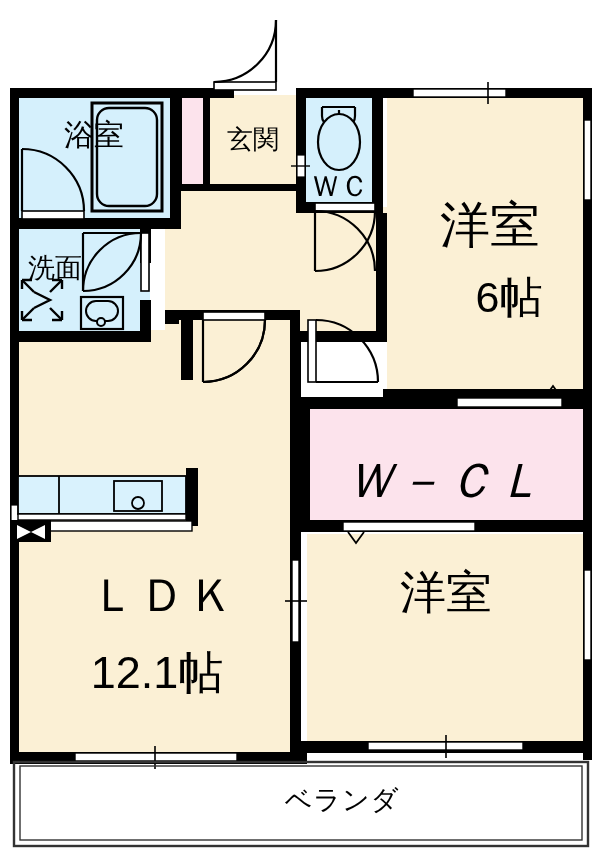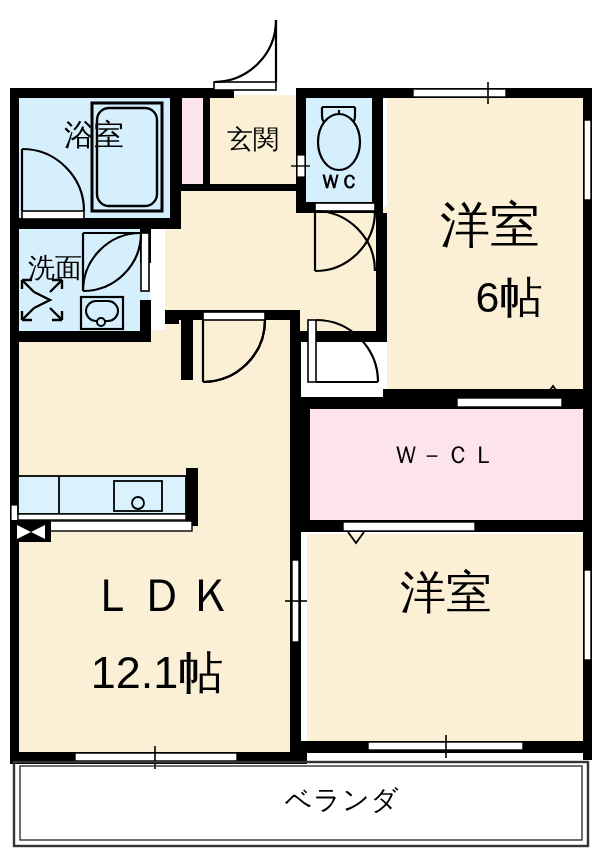--- a/index.html
+++ b/index.html
@@ -284,26 +284,26 @@
   <div class="lbl" style="left:0; top:117px; width:188px; font-size:30px; letter-spacing:0;">
     <span style="display:inline-block; line-height:1.22;">
       <span style="display:block;">浴室</span>
     </span>
   </div>
 
   <div class="lbl" style="left:0; top:255px; width:110px; font-size:27px;">洗面</div>
 
   <div class="lbl" style="left:209px; top:126px; width:88px; font-size:26px;">玄関</div>
 
-  <div class="lbl" style="left:305px; top:172px; width:70px; font-size:19px; font-weight:700;">ＷＣ</div>
+  <div class="lbl" style="left:305px; top:172px; width:70px; font-size:29px; font-weight:400;">ＷＣ</div>
 
   <div class="lbl" style="left:395px; top:200px; width:190px; font-size:50px;">洋室</div>
   <div class="lbl" style="left:414px; top:276px; width:190px; font-size:43px;">6帖</div>
 
-  <div class="lbl" style="left:307px; top:443px; width:278px; font-size:24px; letter-spacing:2px;">Ｗ－ＣＬ</div>
+  <div class="lbl" style="left:307px; top:457px; width:278px; font-size:48px; letter-spacing:2px;font-style:italic;">Ｗ－ＣＬ</div>
 
   <div class="lbl" style="left:307px; top:569px; width:278px; font-size:46px;">洋室</div>
 
   <div class="lbl" style="left:24px; top:572px; width:280px; font-size:46px; letter-spacing:3px;">ＬＤＫ</div>
   <div class="lbl" style="left:17px; top:650px; width:280px; font-size:45px;">12.1帖</div>
 
   <div class="lbl" style="left:17px; top:787px; width:568px; font-size:27px; letter-spacing:1px;padding-left:41px;">ベランダ</div>
 
 </div>
 

